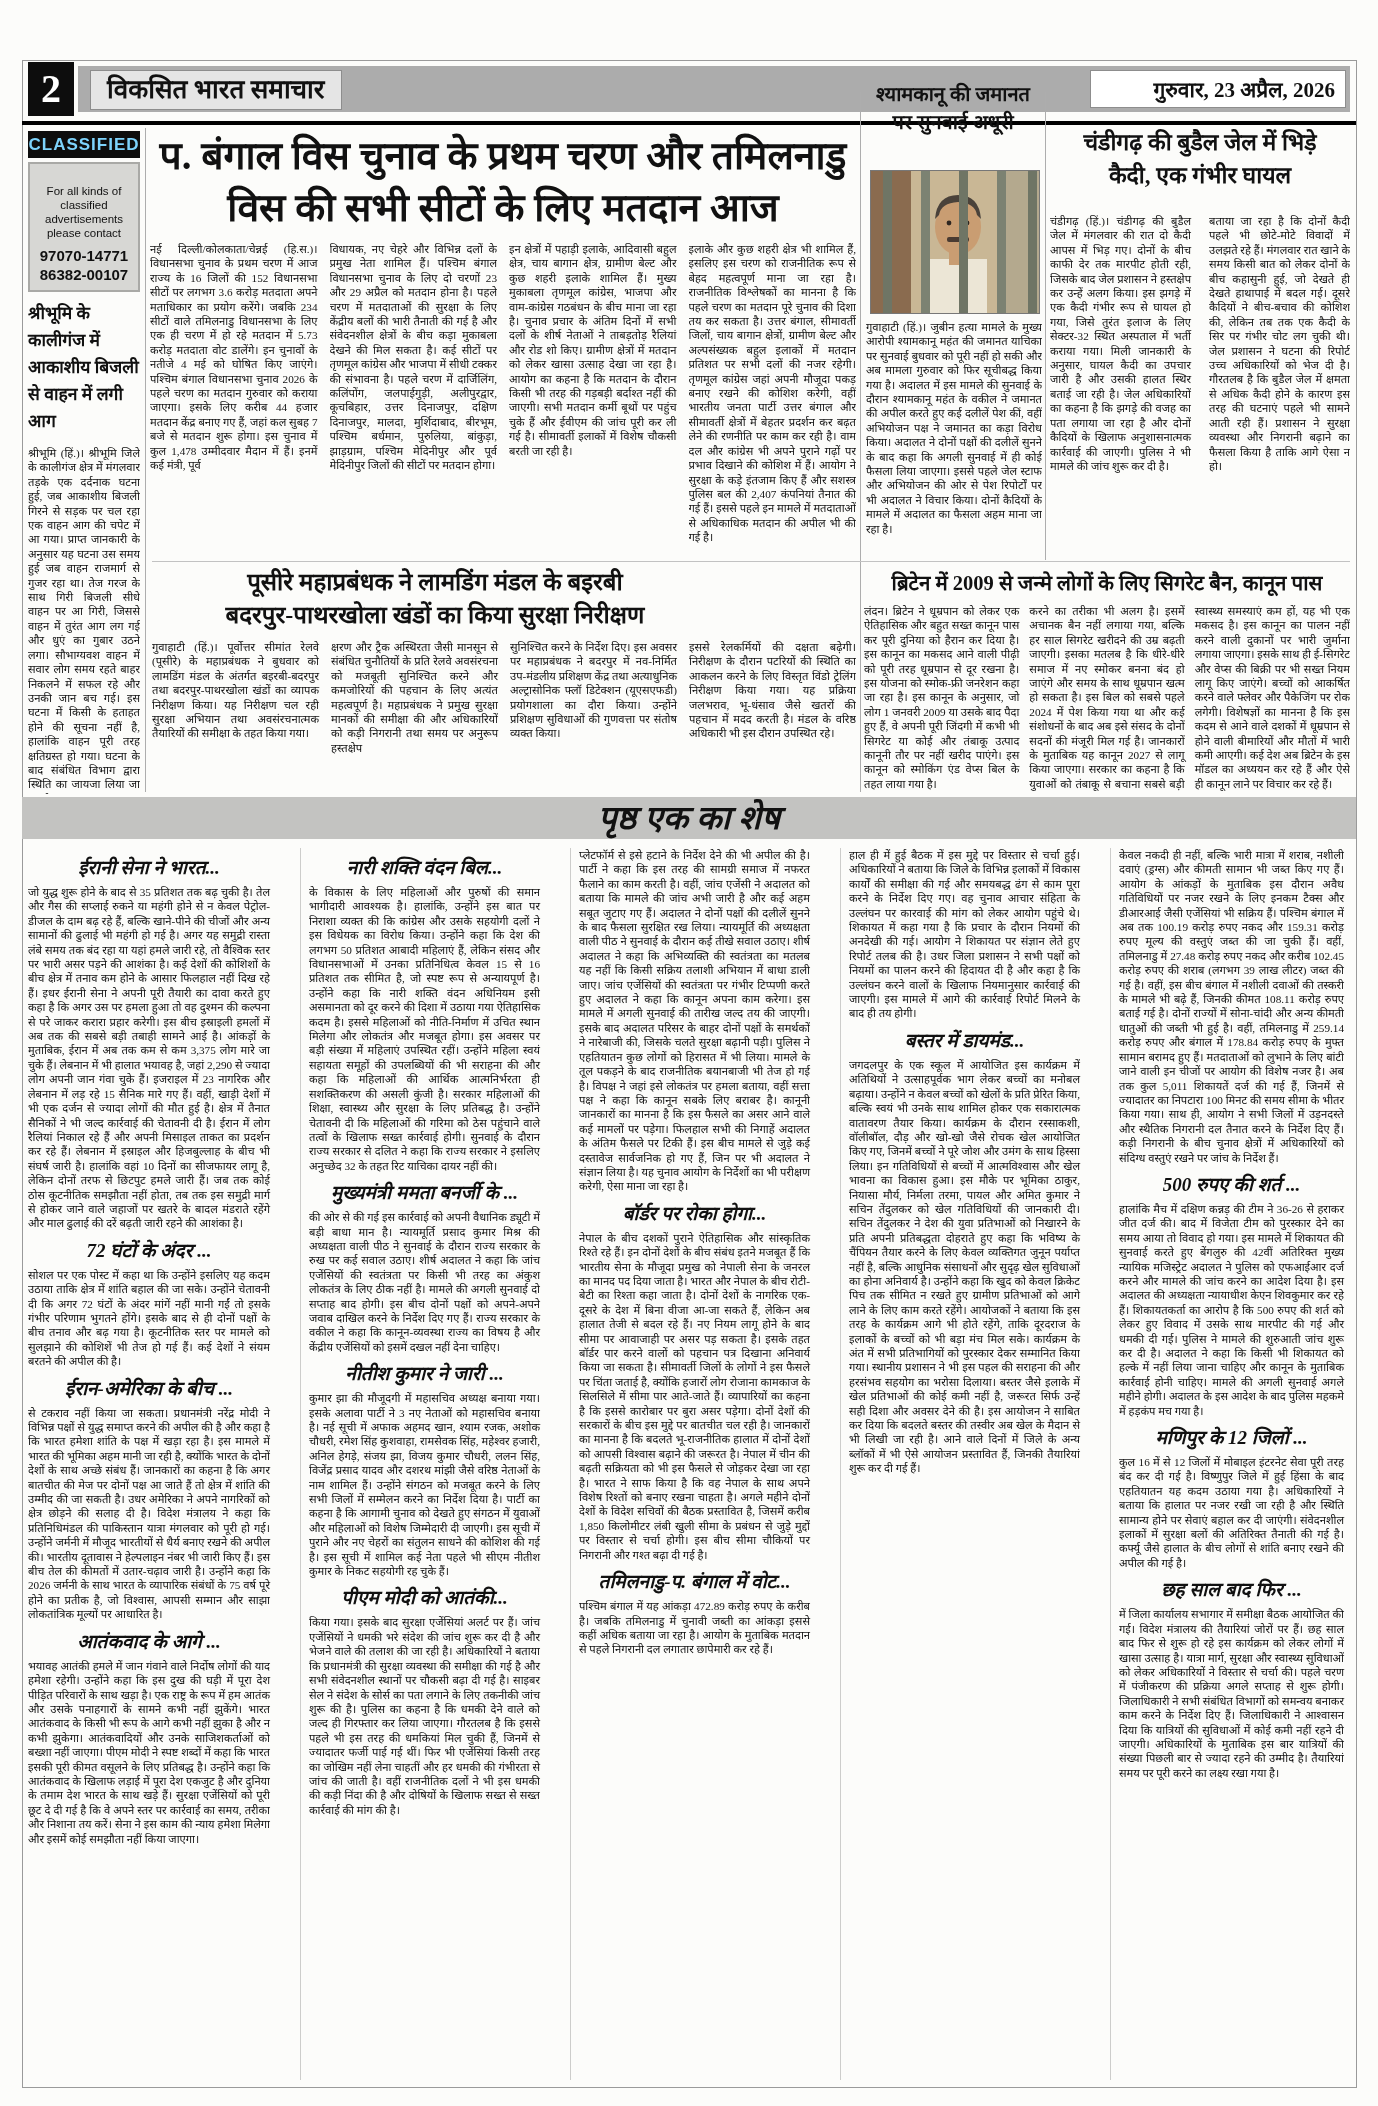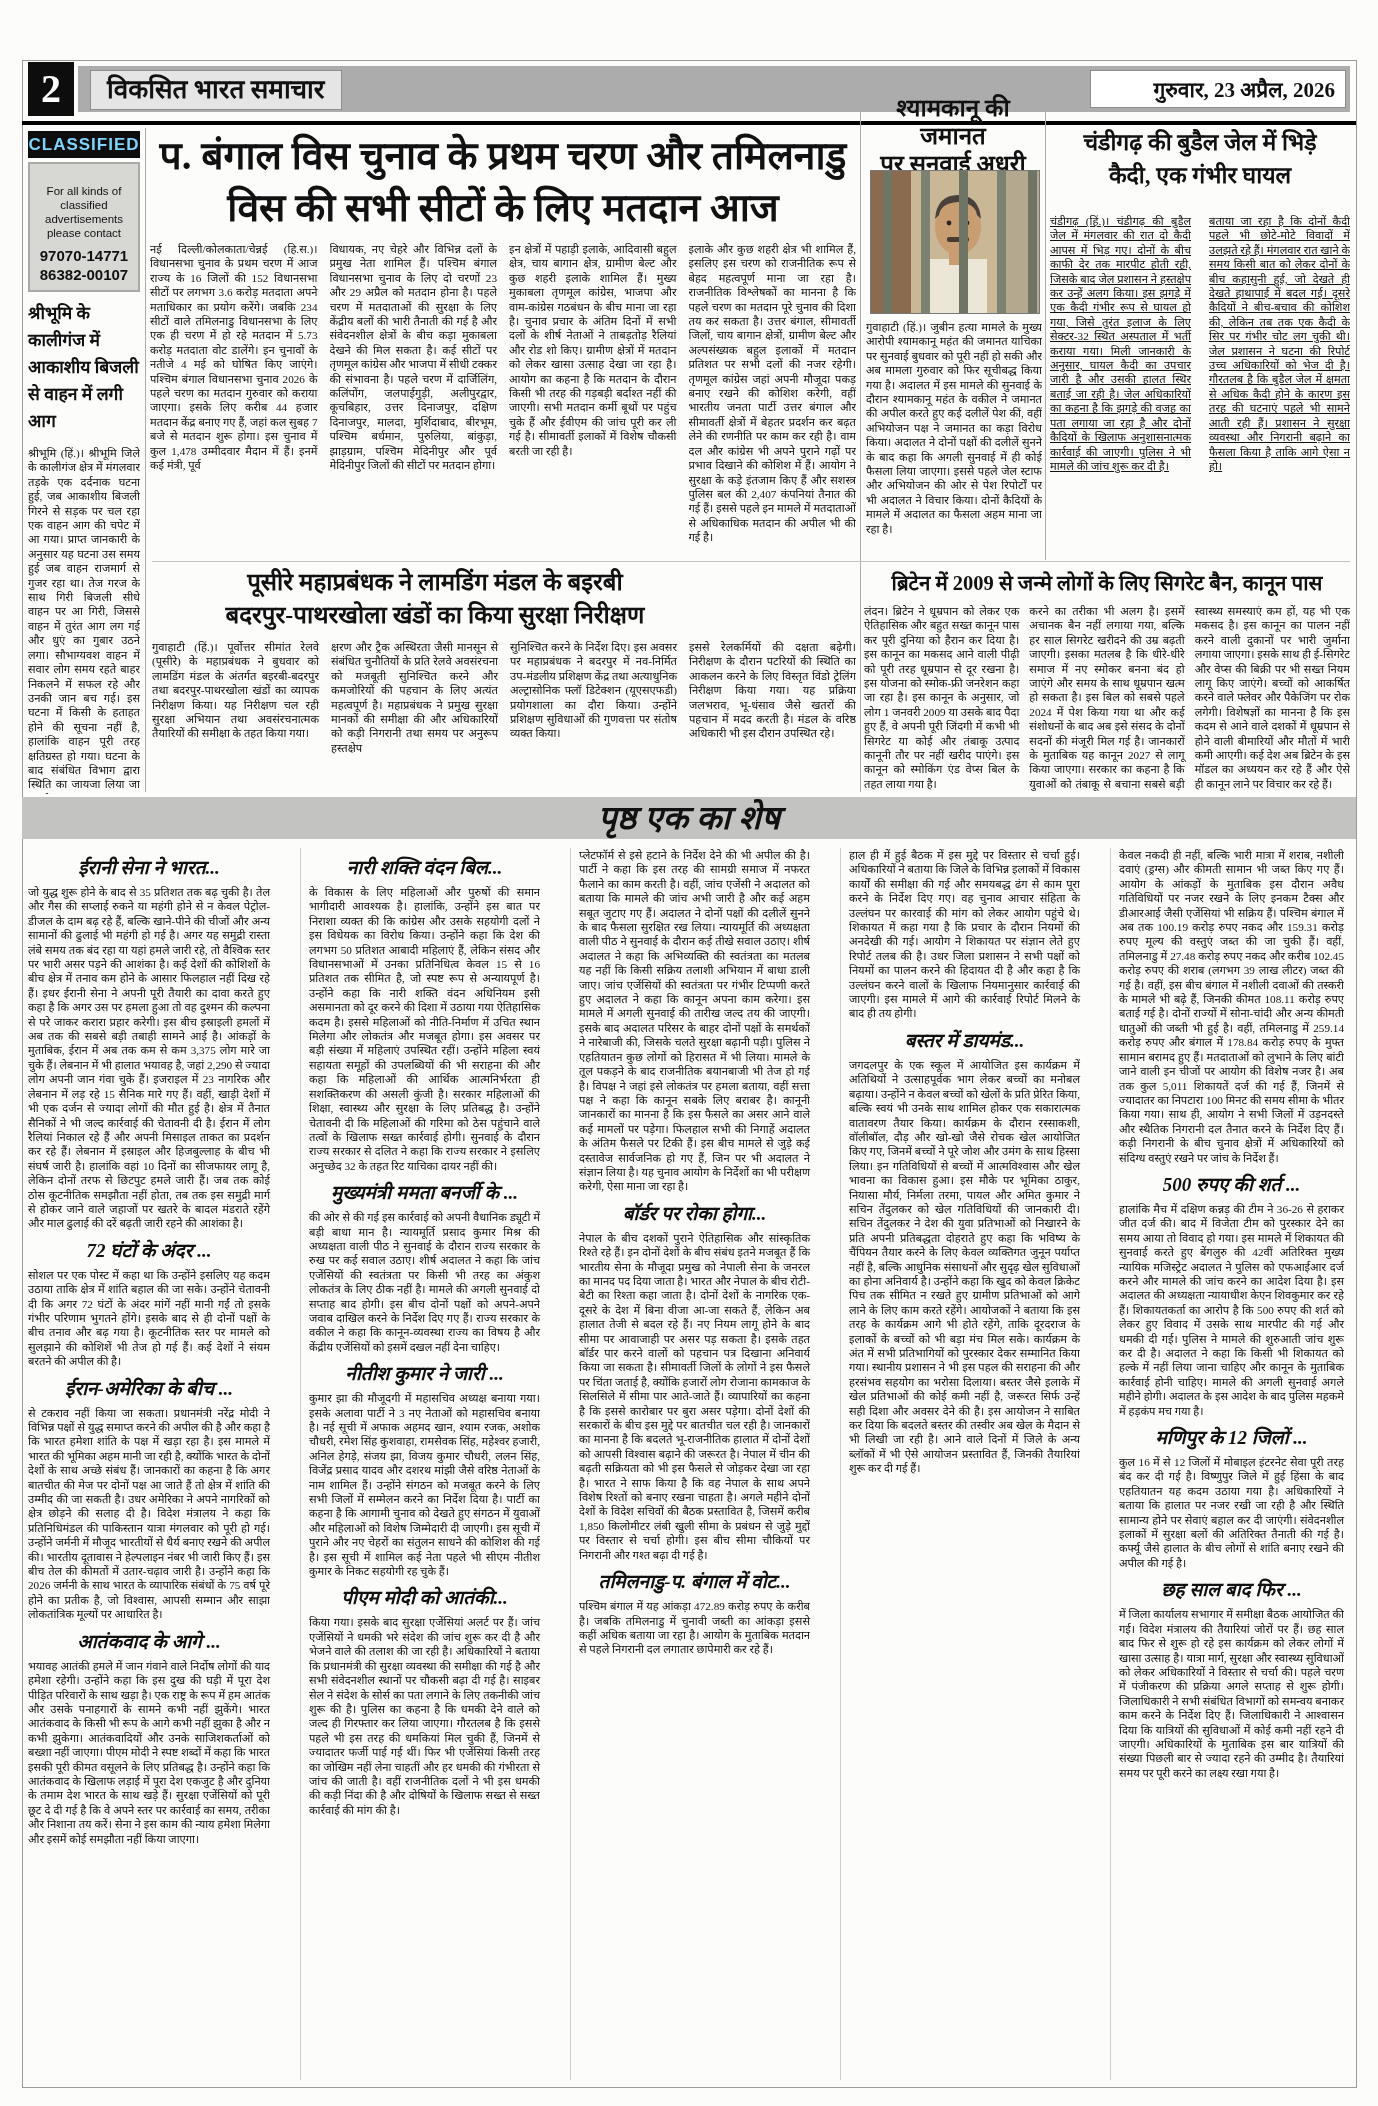--- a/index.html
+++ b/index.html
@@ -32,27 +32,27 @@
   .headline{font-weight:bold;text-align:center;}
   
   .fire-h{position:absolute;left:28px;top:300px;width:114px;font-weight:bold;font-size:17.5px;line-height:27px;}
   .fire-b{position:absolute;left:28px;top:446px;width:112px;height:348px;overflow:hidden;}
   
   .lead-h{position:absolute;left:150px;top:130px;width:706px;font-size:39px;line-height:52px;}
   .lead-cols{position:absolute;left:150px;top:242px;width:706px;height:318px;display:grid;
              grid-template-columns:repeat(4,1fr);column-gap:12px;overflow:hidden;}
   .lead-cols>div{overflow:hidden;}
   
-  .bail-h{position:absolute;left:866px;top:94px;width:174px;font-size:24px;line-height:28px;}
+  .bail-h{position:absolute;left:866px;top:80px;width:174px;font-size:20px;line-height:28px;}
   .photo{position:absolute;left:870px;top:170px;width:168px;height:142px;border:1px solid #777;}
   .bail-b{position:absolute;left:866px;top:320px;width:176px;height:240px;overflow:hidden;}
   
   .clash-h{position:absolute;left:1050px;top:126px;width:300px;font-size:23px;line-height:33px;}
   .clash-cols{position:absolute;left:1050px;top:214px;width:300px;height:346px;display:grid;
-              grid-template-columns:repeat(2,1fr);column-gap:18px;overflow:hidden;text-decoration:underline;}
+              grid-template-columns:repeat(2,1fr);column-gap:18px;overflow:hidden;}
   
   .rail-h{position:absolute;left:152px;top:566px;width:566px;font-size:24px;line-height:33px;}
   .rail-cols{position:absolute;left:152px;top:640px;width:704px;height:152px;display:grid;
              grid-template-columns:repeat(4,1fr);column-gap:12px;overflow:hidden;}
   
   .smoke-h{position:absolute;left:864px;top:568px;width:486px;font-size:20.5px;line-height:30px;}
   .smoke-cols{position:absolute;left:864px;top:604px;width:486px;height:188px;display:grid;
               grid-template-columns:repeat(3,1fr);column-gap:10px;overflow:hidden;}
   
   .banner{position:absolute;left:22px;top:797px;width:1334px;height:42px;background:#c3c3c1;

